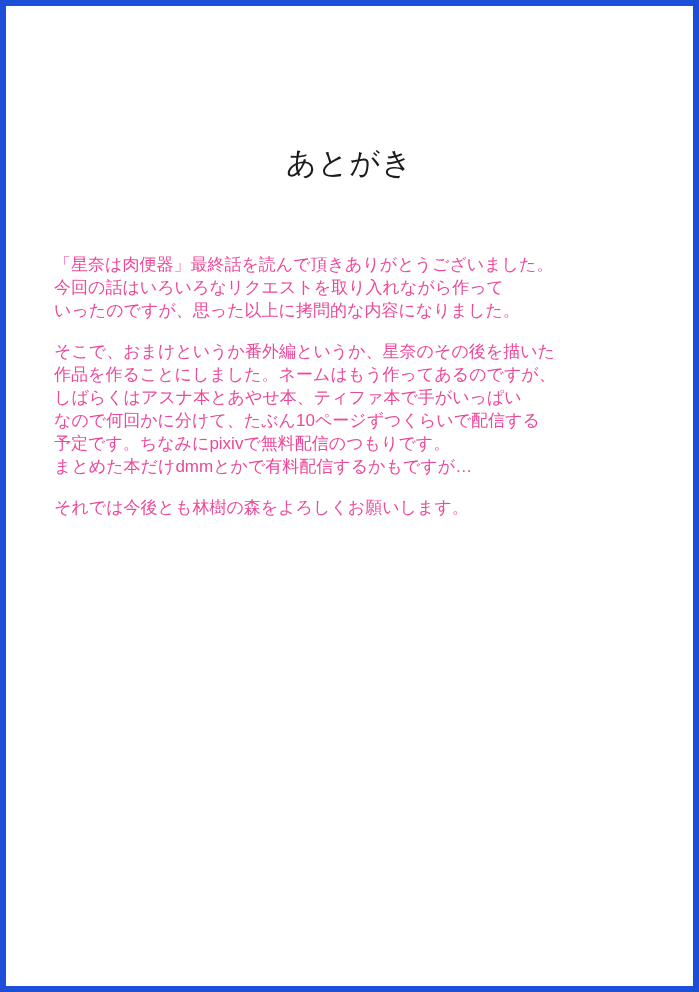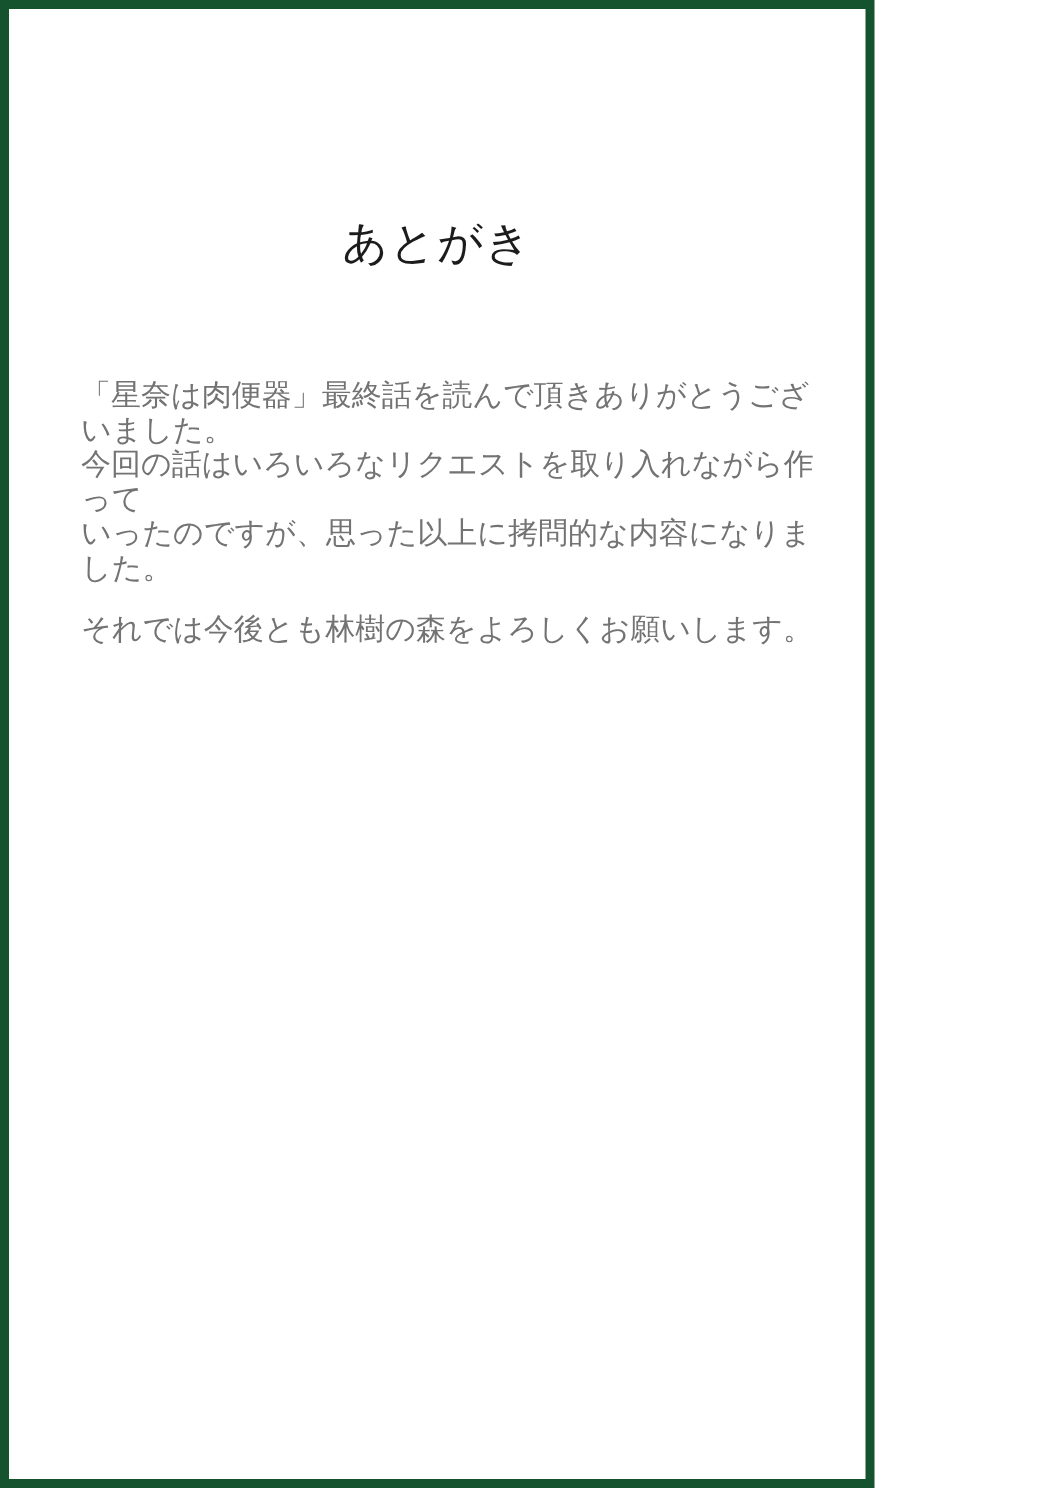--- a/index.html
+++ b/index.html
@@ -2,54 +2,60 @@
 <html><head>
 <meta charset="utf-8">
 <style>
   html, body {
     margin: 0;
     padding: 0;
     background: #ffffff;
   }
   .page {
     position: relative;
-    width: 583px;
+    width: 699px;
     height: 992px;
     box-sizing: border-box;
-    border: 6px solid #14532d;
+    border: 6px solid #1d4ed8;
     background: #ffffff;
     overflow: hidden;
     font-family: Liberation Sans, sans-serif;
     color: #1c1c1c;
   }
   .title {
     margin: 140px 0 0 0;
     font-size: 30px;
     line-height: 34px;
     font-weight: 500;
     text-align: center;
     letter-spacing: 1px;
     color: #1c1c1c;
   }
   .content {
     margin: 73px 18px 0 48px;
   }
   .content p {
     margin: 0 15px 18px 0;
-    font-size: 20px;
+    font-size: 17px;
     line-height: 23px;
     letter-spacing: 0px;
     white-space: pre-line;
-    color: #737373;
+    color: #ec4899;
   }
 </style>
 </head>
 <body>
 
 <div class="page">
   <h1 class="title">あとがき</h1>
   <div class="content">
     <p>「星奈は肉便器」最終話を読んで頂きありがとうございました。
 今回の話はいろいろなリクエストを取り入れながら作って
 いったのですが、思った以上に拷問的な内容になりました。</p>
+    <p>そこで、おまけというか番外編というか、星奈のその後を描いた
+作品を作ることにしました。ネームはもう作ってあるのですが、
+しばらくはアスナ本とあやせ本、ティファ本で手がいっぱい
+なので何回かに分けて、たぶん10ページずつくらいで配信する
+予定です。ちなみにpixivで無料配信のつもりです。
+まとめた本だけdmmとかで有料配信するかもですが…</p>
     <p>それでは今後とも林樹の森をよろしくお願いします。</p>
   </div>
 </div>
 
 </body></html>

